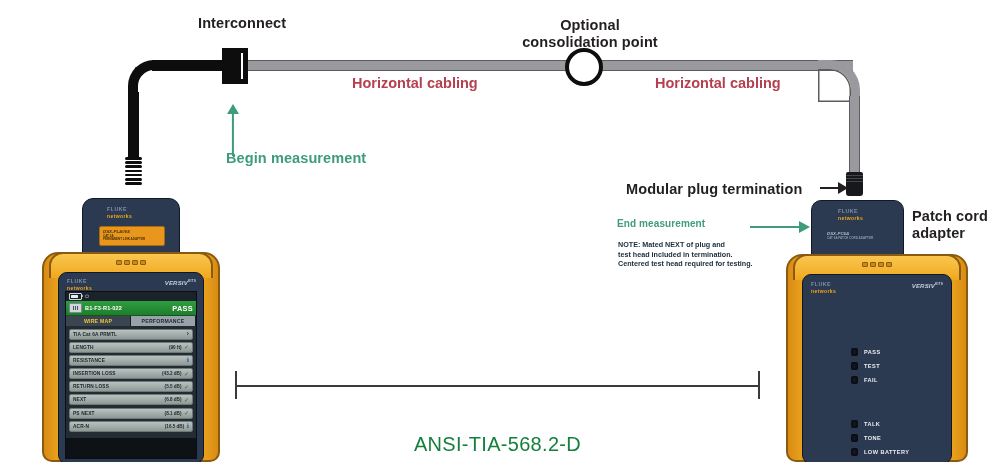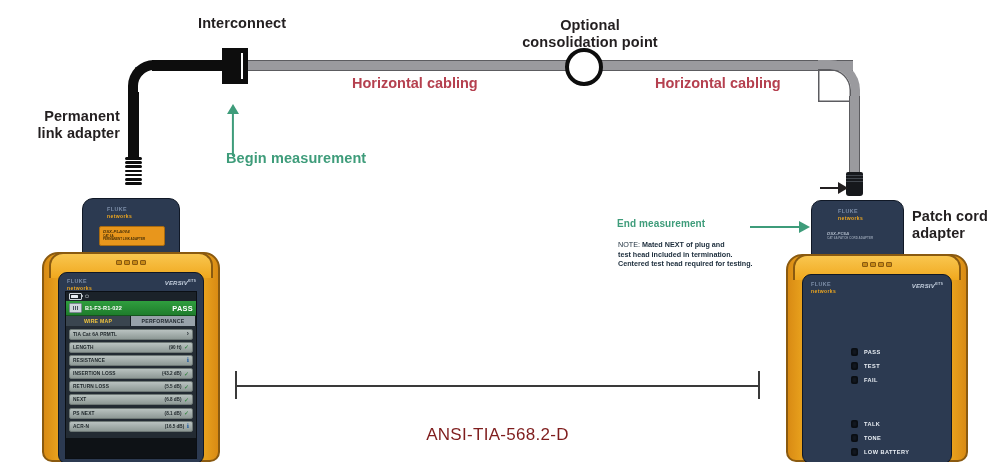--- a/index.html
+++ b/index.html
@@ -8,22 +8,22 @@
   .stage{position:absolute;inset:0;}
   .abs{position:absolute;}
 
   
   .lbl{font-size:14.5px;font-weight:700;line-height:1.18;color:#231f20;letter-spacing:.1px;}
   .lbl.c{text-align:center;}
   .lbl.r{text-align:right;}
   .crimson{color:#b5404f;font-weight:700;font-size:14.5px;}
   .green{color:#3e9c7a;font-weight:700;}
   .note{font-size:7.2px;line-height:1.32;color:#1a2b3a;font-weight:600;}
-  .note b{font-weight:400;}
-  .std{font-size:17px;color:#7f1d1d;letter-spacing:.3px;}
+  .note b{font-weight:700;}
+  .std{font-size:20px;color:#15803d;letter-spacing:.3px;margin-top:8px;}
   .dimtxt{font-size:14px;color:#231f20;font-weight:500;}
 
   
   .gcable{position:absolute;background:#9a9a9e;border-top:1.6px solid #5c5c60;border-bottom:1.6px solid #5c5c60;box-sizing:border-box;}
 
   
   .icx-outer{position:absolute;border:5px solid #0d0d0d;background:#ffffff;box-sizing:border-box;}
   .icx-inner{position:absolute;background:#0d0d0d;}
 
   
@@ -161,23 +161,22 @@
 
   <div class="abs crimson" style="left:352px;top:75px;">Horizontal cabling</div>
   <div class="abs crimson" style="left:655px;top:75px;">Horizontal cabling</div>
 
   <div class="arrow-up" style="left:226px;top:104px;width:14px;height:52px;">
     <div class="head"></div>
     <div class="shaft" style="top:9px;bottom:0;"></div>
   </div>
   <div class="abs lbl green" style="left:226px;top:150px;font-size:14.5px;">Begin measurement</div>
 
-  <div class="abs lbl r" style="left:0px;top:108px;width:120px;white-space:pre-line;">Permanent
-link adapter</div>
-
+
+  <div class="abs lbl" style="left:626px;top:181px;">Modular plug termination</div>
   <div class="arrow-r" style="left:820px;top:181px;width:28px;height:14px;">
     <div class="shaft" style="background:#231f20;"></div>
     <div class="head" style="border-left:10px solid #231f20;"></div>
   </div>
 
   <div class="abs lbl green" style="left:617px;top:218px;font-size:10px;">End measurement</div>
   <div class="arrow-r" style="left:750px;top:220px;width:60px;height:14px;">
     <div class="shaft" style="background:#3e9c7a;"></div>
     <div class="head" style="border-left:11px solid #3e9c7a;"></div>
   </div>

